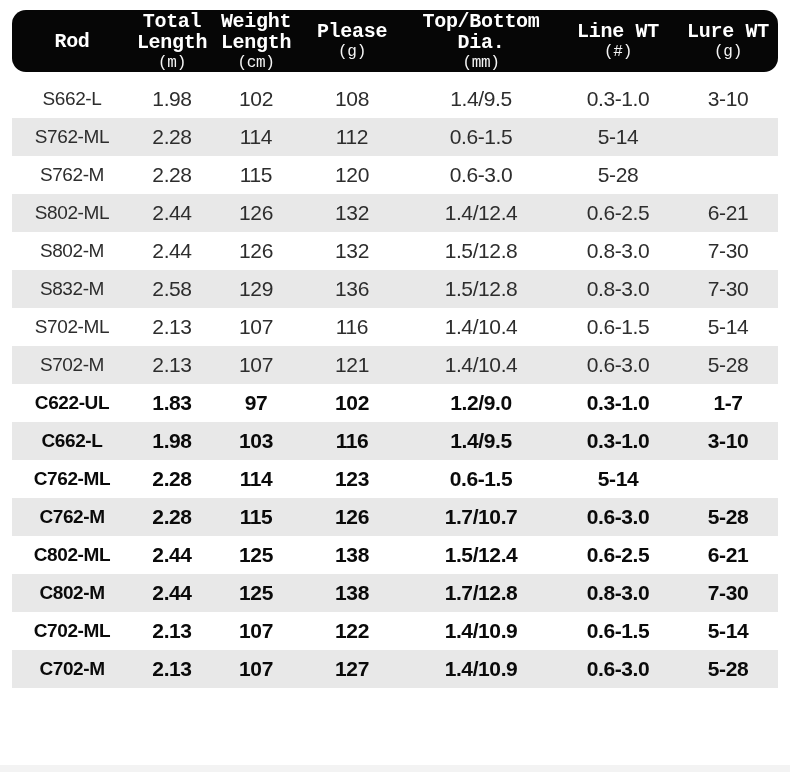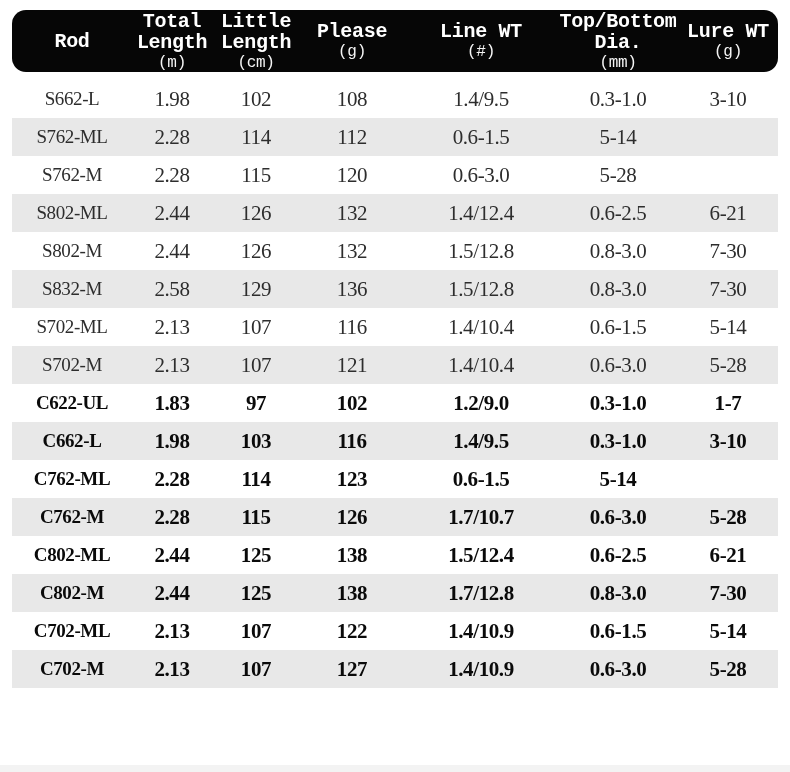--- a/index.html
+++ b/index.html
@@ -45,21 +45,20 @@
     font-weight: 400;
     font-size: 16px;
     line-height: 18px;
     margin-top: 1px;
     color: rgba(255,255,255,0.96);
     letter-spacing: -0.3px;
   }
   
   .tbody {
     margin: 8px 12px 0 12px;
-    font-family: Liberation Serif, serif;
   }
   .row {
     display: grid;
     grid-template-columns: 120px 80px 88px 104px 154px 120px 100px;
     align-items: center;
     height: 38px;
   }
   .row.alt {
     background: var(--row-alt-bg, #e8e8e8);
   }
@@ -107,42 +106,42 @@
       </div>
       <div class="hcell">
         <div class="hlabel">
           <span class="hline">Total</span>
           <span class="hline">Length</span>
         </div>
         <div class="hunit">(m)</div>
       </div>
       <div class="hcell">
         <div class="hlabel">
-          <span class="hline">Little</span>
+          <span class="hline">Weight</span>
           <span class="hline">Length</span>
         </div>
         <div class="hunit">(cm)</div>
       </div>
       <div class="hcell">
         <div class="hlabel">
           <span class="hline">Please</span>
         </div>
         <div class="hunit">(g)</div>
       </div>
       <div class="hcell">
         <div class="hlabel">
+          <span class="hline">Top/Bottom Dia.</span>
+        </div>
+        <div class="hunit">(mm)</div>
+      </div>
+      <div class="hcell">
+        <div class="hlabel">
           <span class="hline">Line WT</span>
         </div>
         <div class="hunit">(#)</div>
-      </div>
-      <div class="hcell">
-        <div class="hlabel">
-          <span class="hline">Top/Bottom Dia.</span>
-        </div>
-        <div class="hunit">(mm)</div>
       </div>
       <div class="hcell">
         <div class="hlabel">
           <span class="hline">Lure WT</span>
         </div>
         <div class="hunit">(g)</div>
       </div>
     </div>
   <div class="tbody">
       <div class="row">

